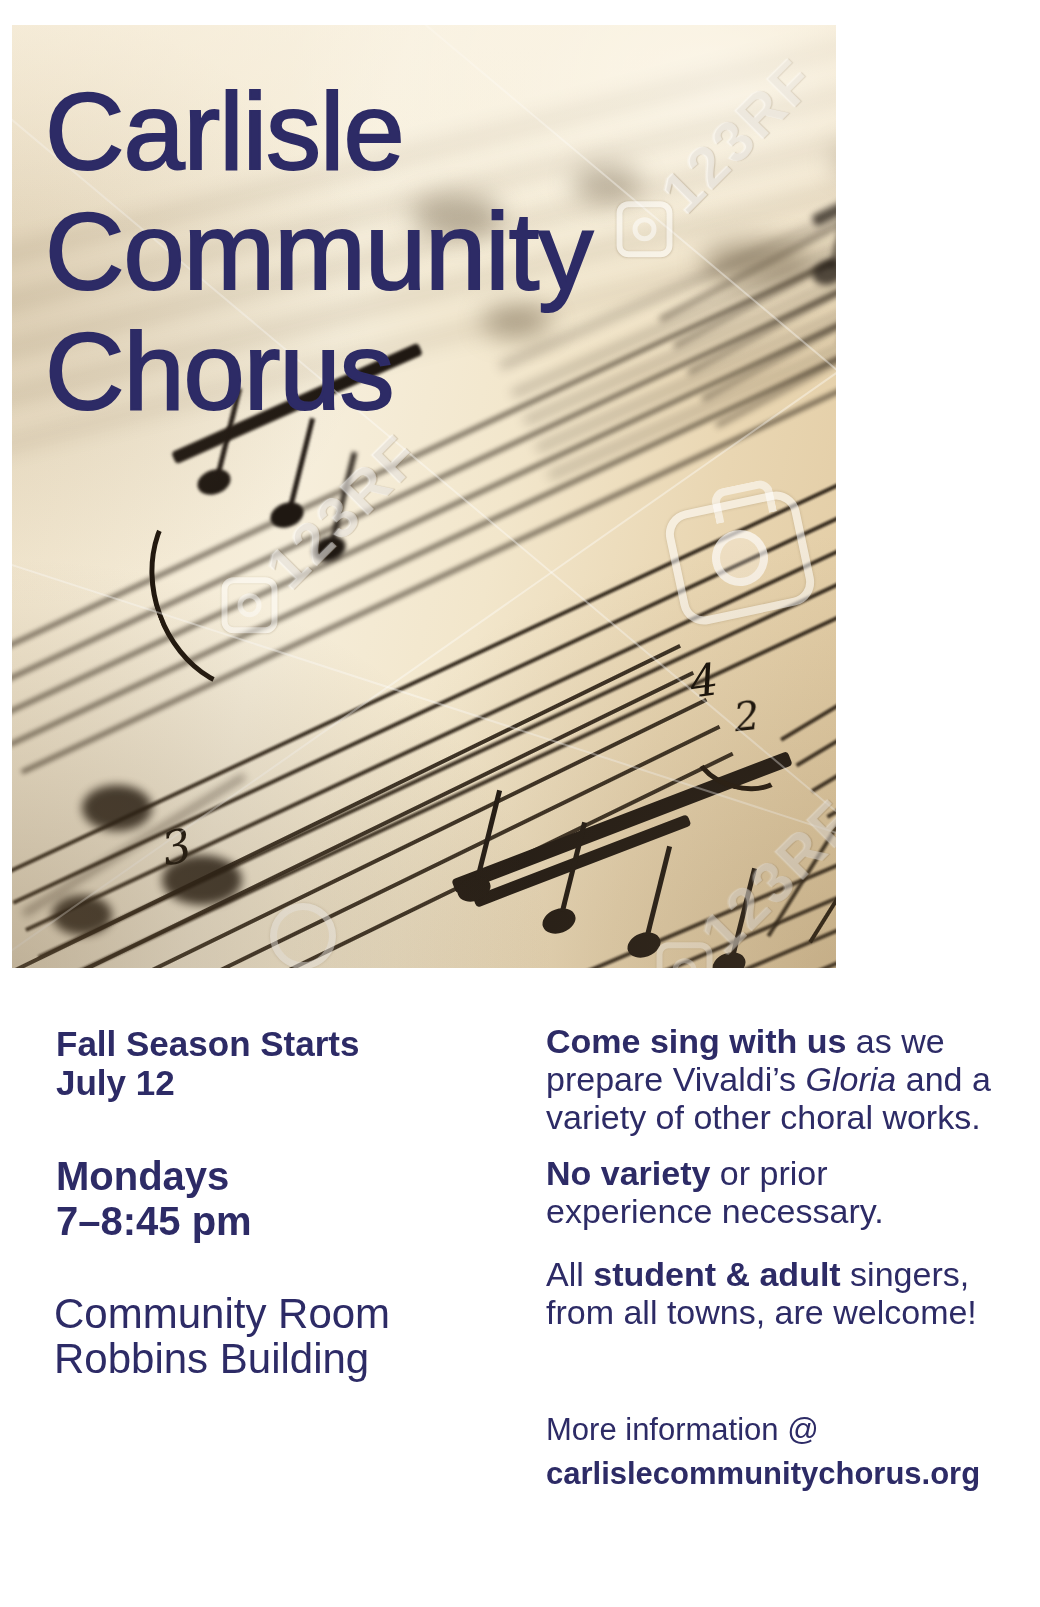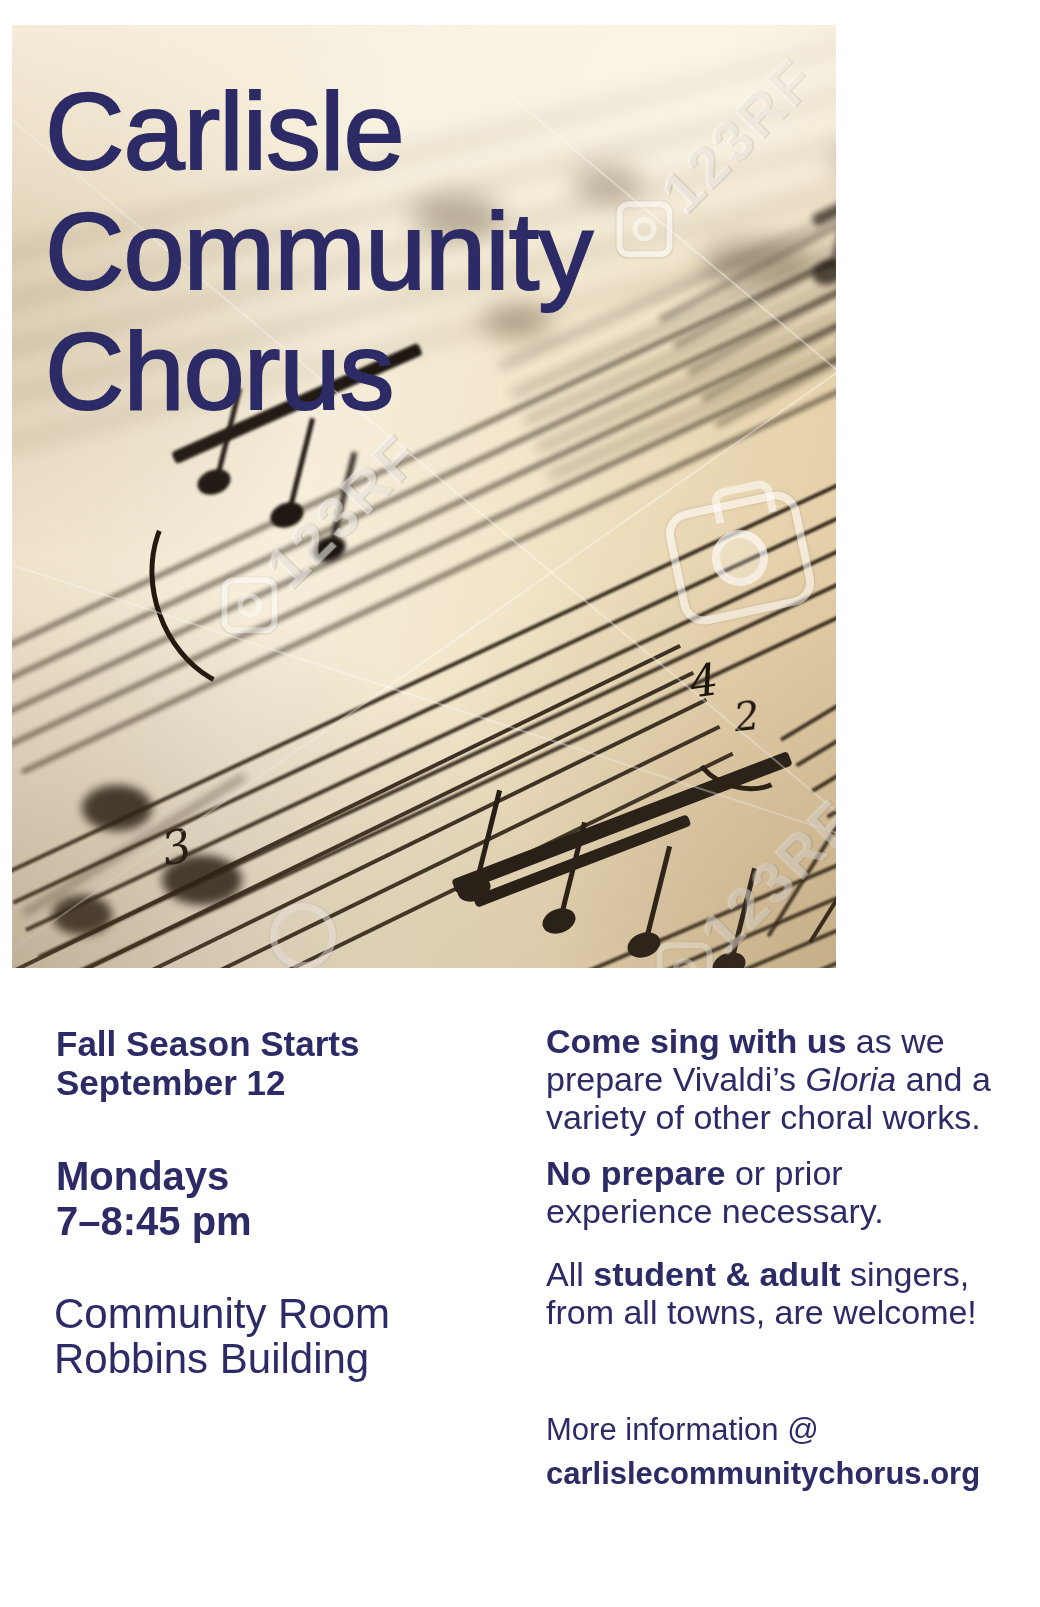--- a/index.html
+++ b/index.html
@@ -164,38 +164,38 @@
 
     <div class="title">
       <div>Carlisle</div>
       <div>Community</div>
       <div>Chorus</div>
     </div>
   </div>
 
   <div class="blk b35" style="left:56px; top:1024px;">
     <div>Fall Season Starts</div>
-    <div>September 12</div>
+    <div>July 12</div>
   </div>
   <div class="blk b35w" style="left:56px; top:1154px;">
     <div>Mondays</div>
     <div>7–8:45 pm</div>
   </div>
   <div class="blk r42" style="left:54px; top:1291px;">
     <div>Community Room</div>
     <div>Robbins Building</div>
   </div>
 
   <div class="blk r34" style="left:546px; top:1022px;">
     <div><span class="bold">Come sing with us</span><span> as we</span></div>
     <div><span>prepare Vivaldi’s </span><span class="ital">Gloria</span><span> and a</span></div>
     <div>variety of other choral works.</div>
   </div>
   <div class="blk r34" style="left:546px; top:1154px;">
-    <div><span class="bold">No prepare</span><span> or prior</span></div>
+    <div><span class="bold">No variety</span><span> or prior</span></div>
     <div>experience necessary.</div>
   </div>
   <div class="blk r34" style="left:546px; top:1255px;">
     <div><span>All </span><span class="bold">student &amp; adult</span><span> singers,</span></div>
     <div>from all towns, are welcome!</div>
   </div>
   <div class="blk r35i" style="left:546px; top:1408px;">
     <div>More information @</div>
     <div class="bold">carlislecommunitychorus.org</div>
   </div>

